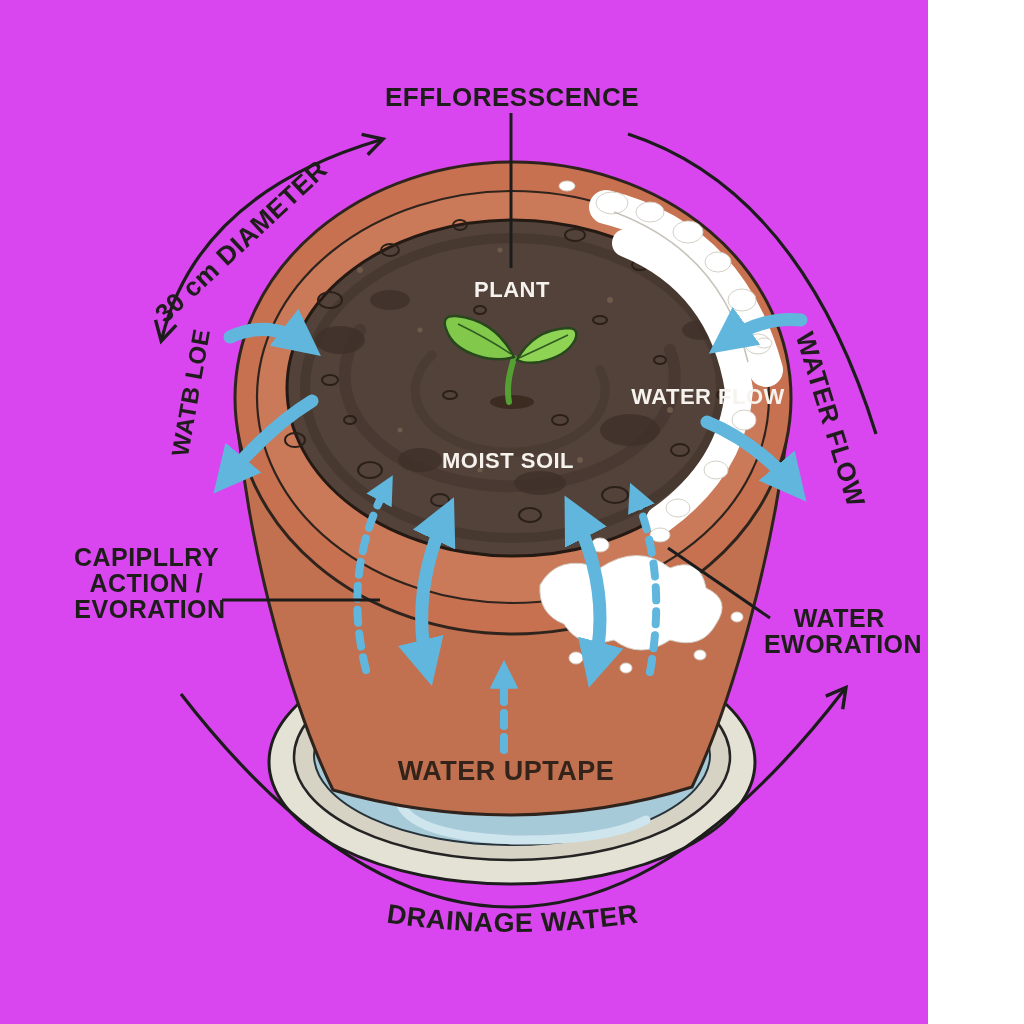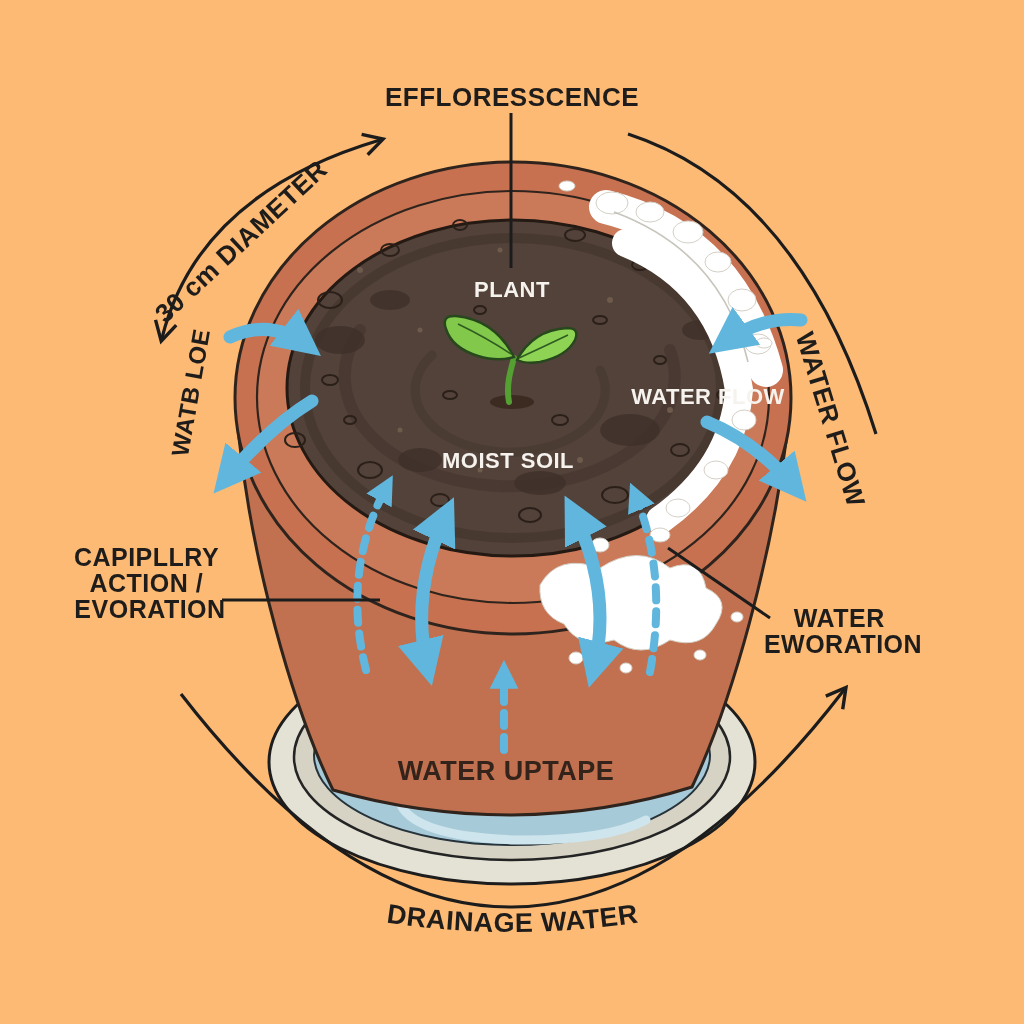--- a/index.html
+++ b/index.html
@@ -1,16 +1,16 @@
 <!DOCTYPE html>
 <html><head>
 <meta charset="utf-8">
 <style>
   html,body{margin:0;padding:0;background:#ffffff;}
-  #stage{position:relative;width:1024px;height:1024px;background:#fdba74;overflow:hidden;
+  #stage{position:relative;width:928px;height:1024px;background:#d946ef;overflow:hidden;
          font-family:"Liberation Sans",sans-serif;}
   svg{position:absolute;left:0;top:0;}
   text{font-family:"Liberation Sans",sans-serif;}
   .lbl-dark{font-weight:700;fill:#1f1d1b;}
   .lbl-white{font-weight:700;fill:#f6f3ee;}
   .lbl-brown{font-weight:700;fill:#33231a;}
   .fs27{font-size:27px;letter-spacing:.5px;}
   .fs26{font-size:26px;letter-spacing:.5px;}
   .fs25{font-size:25px;letter-spacing:.5px;}
   .fs24{font-size:24px;letter-spacing:.5px;}

